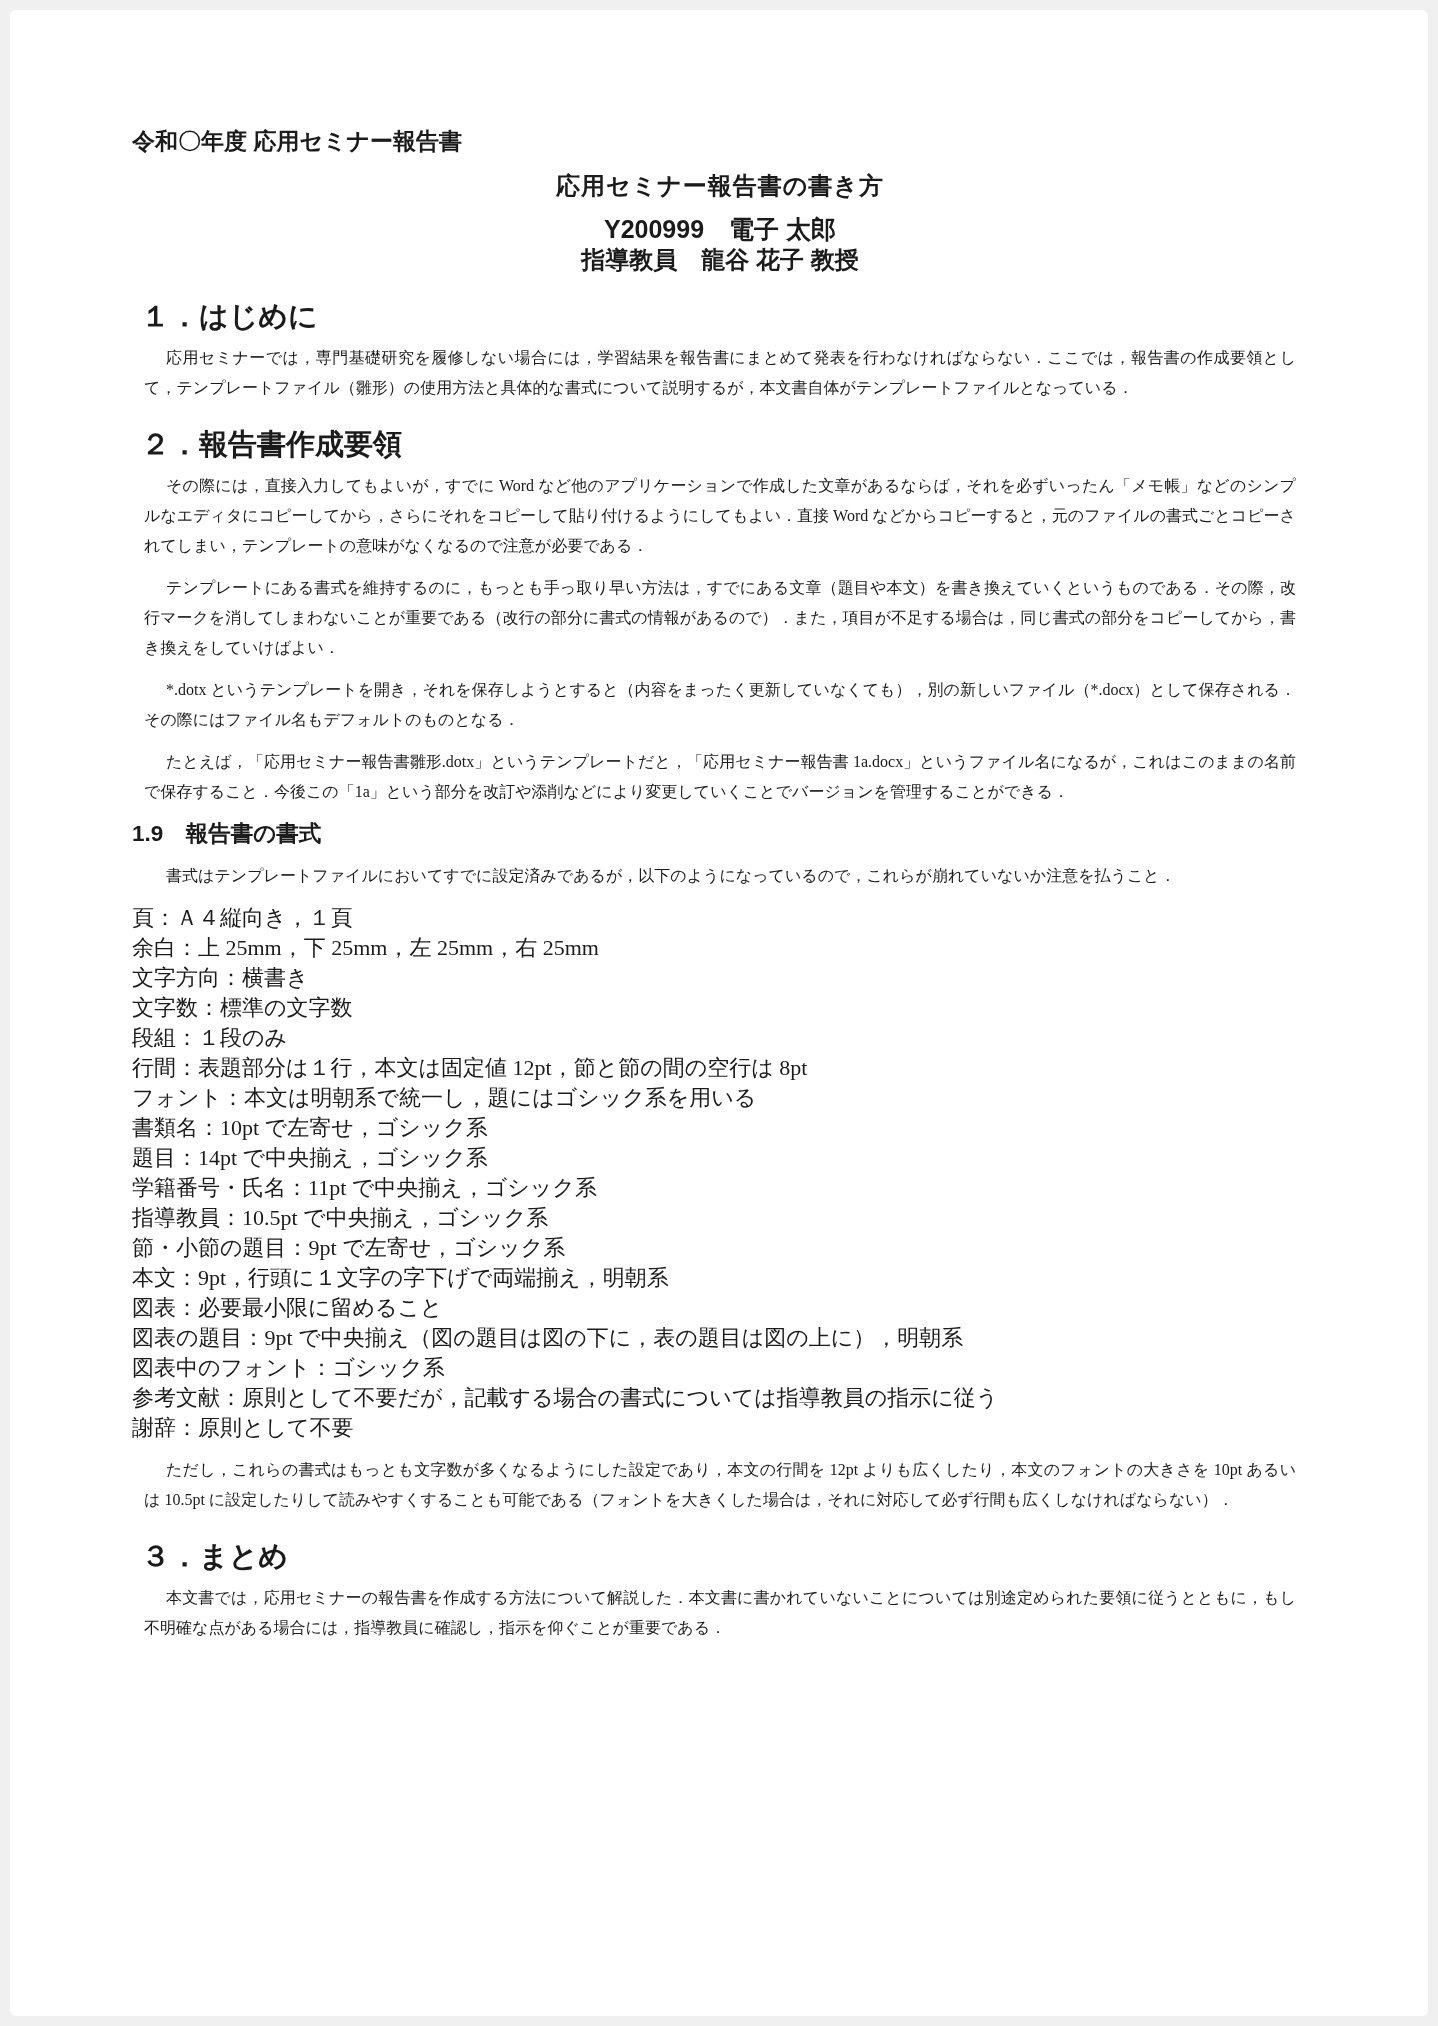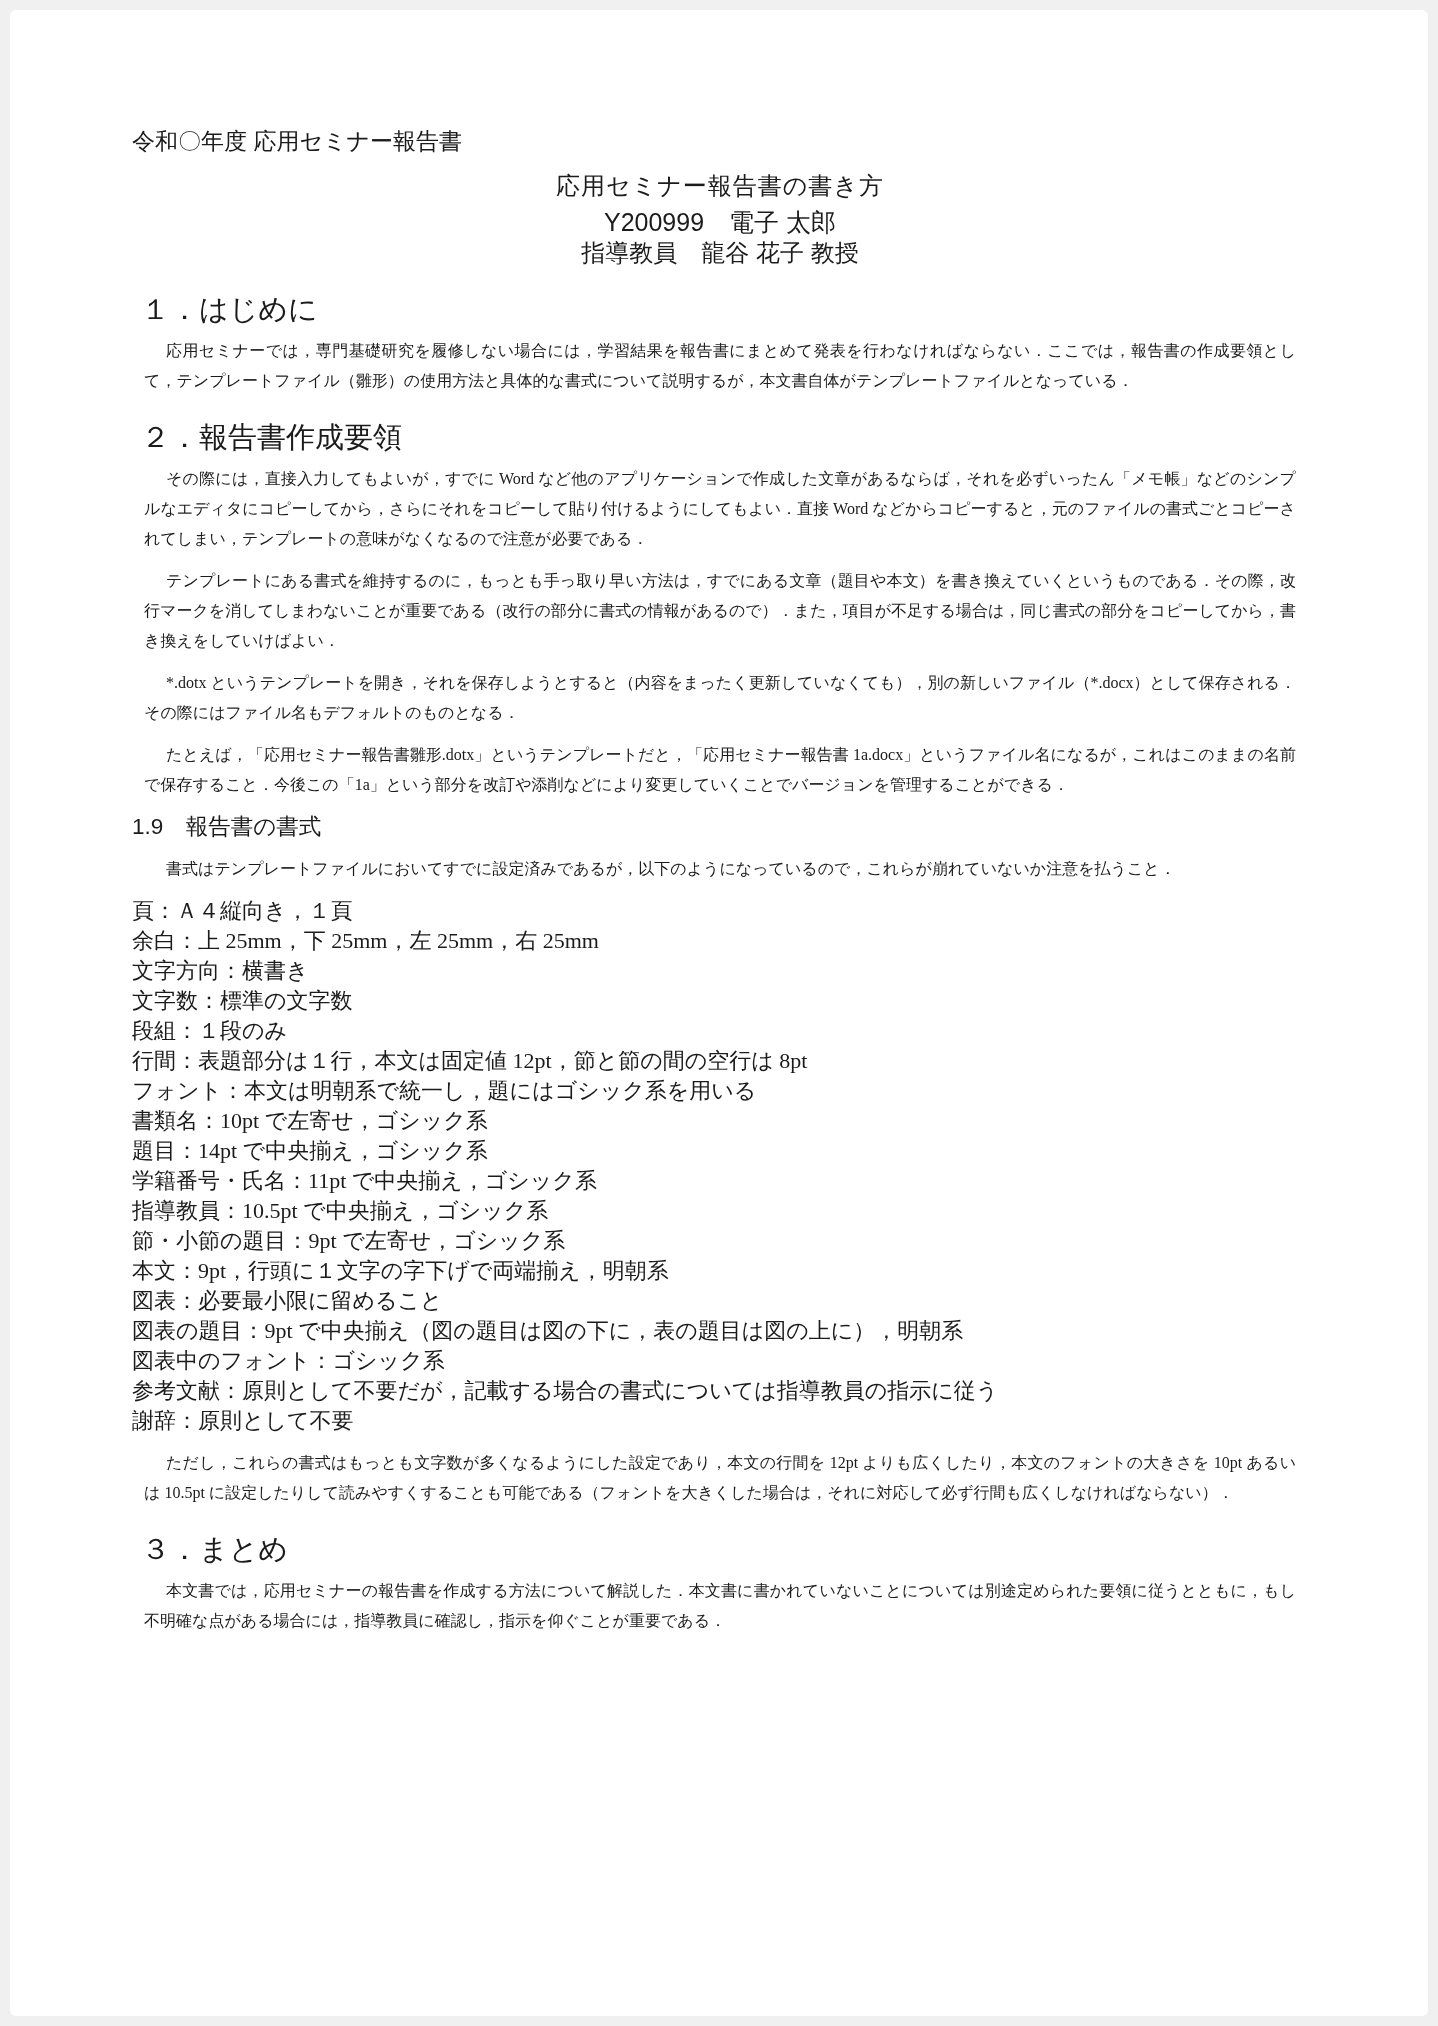--- a/index.html
+++ b/index.html
@@ -19,40 +19,41 @@
     background: #ffffff;
     border-radius: 6px;
     box-sizing: border-box;
   }
   .content {
     padding: 118px 120px 0 122px;
     color: #1b1b1b;
   }
   .gothic {
     font-family: "Liberation Sans", "DejaVu Sans", sans-serif;
+    font-weight: bold;
   }
   .mincho {
     font-family: "Liberation Serif", "DejaVu Serif", serif;
   }
   .doc-type {
     font-size: 23px;
     line-height: 26px;
   }
   .title {
     text-align: center;
     font-size: 24px;
     line-height: 40px;
     margin-top: 12px;
     letter-spacing: 1px;
   }
   .student {
     text-align: center;
     font-size: 25px;
     line-height: 32px;
-    margin-top: 0;
+    margin-top: 7px;
   }
   .advisor {
     text-align: center;
     font-size: 24px;
     line-height: 30px;
   }
   .sec-heading {
     font-size: 29px;
     line-height: 30px;
     margin-top: 26px;

